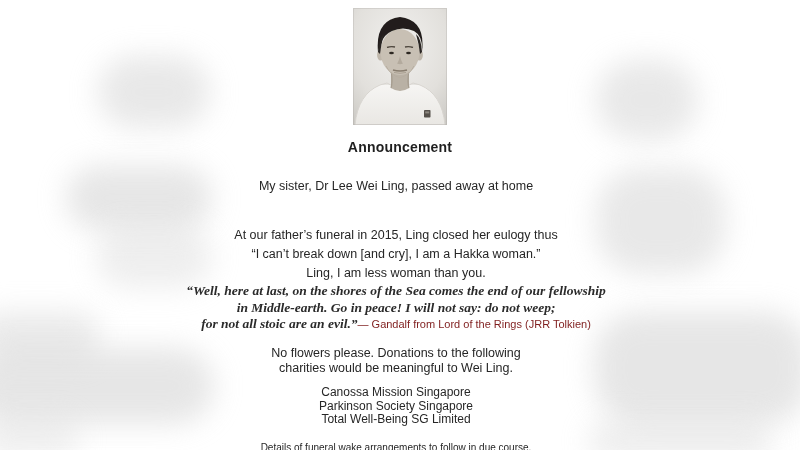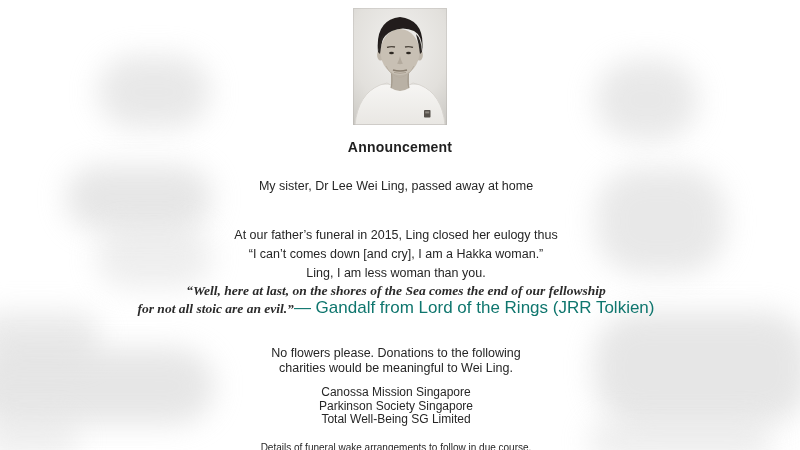--- a/index.html
+++ b/index.html
@@ -37,21 +37,21 @@
   .sans{font-size:12.5px;line-height:19.5px;}
   .eulogy{line-height:19px;text-align:center;}
   .quote{
     font-family:"Liberation Serif", serif;
     font-style:italic;font-weight:bold;
     font-size:13.5px;line-height:16.5px;color:#2b2b2b;
   }
   .quote .attrib{
     font-family:"Liberation Sans", sans-serif;
     font-style:normal;font-weight:normal;
-    font-size:17px;color:#0f766e;
+    font-size:11px;color:#7f1d1d;
   }
   .donations{font-size:12.5px;line-height:14.5px;}
   .charities{font-size:12px;line-height:13.5px;}
   .closing{font-size:10px;line-height:16px;}
 </style>
 </head>
 <body>
 
 <div class="canvas">
 
@@ -122,26 +122,27 @@
     </div>
 
     <h1 class="title">Announcement</h1>
 
     <p class="block sans" style="top:161px">
       <span class="line">My sister, Dr Lee Wei Ling, passed away at home</span>
     </p>
 
     <p class="block sans eulogy" style="top:210px">
       <span class="line">At our father’s funeral in 2015, Ling closed her eulogy thus</span>
-      <span class="line">“I can’t comes down [and cry], I am a Hakka woman.”</span>
+      <span class="line">“I can’t break down [and cry], I am a Hakka woman.”</span>
       <span class="line">Ling, I am less woman than you.</span>
     </p>
 
     <p class="block quote" style="top:267px">
       <span class="line">“Well, here at last, on the shores of the Sea comes the end of our fellowship</span>
+      <span class="line">in Middle-earth. Go in peace! I will not say: do not weep;</span>
       <span class="line"><span>for not all stoic are an evil.”</span><span class="attrib">— Gandalf from Lord of the Rings (JRR Tolkien)</span></span>
     </p>
 
     <p class="block charities" style="top:370px">
       <span class="line">Canossa Mission Singapore</span>
       <span class="line">Parkinson Society Singapore</span>
       <span class="line">Total Well-Being SG Limited</span>
     </p>
 
     <p class="block donations" style="top:330px">

